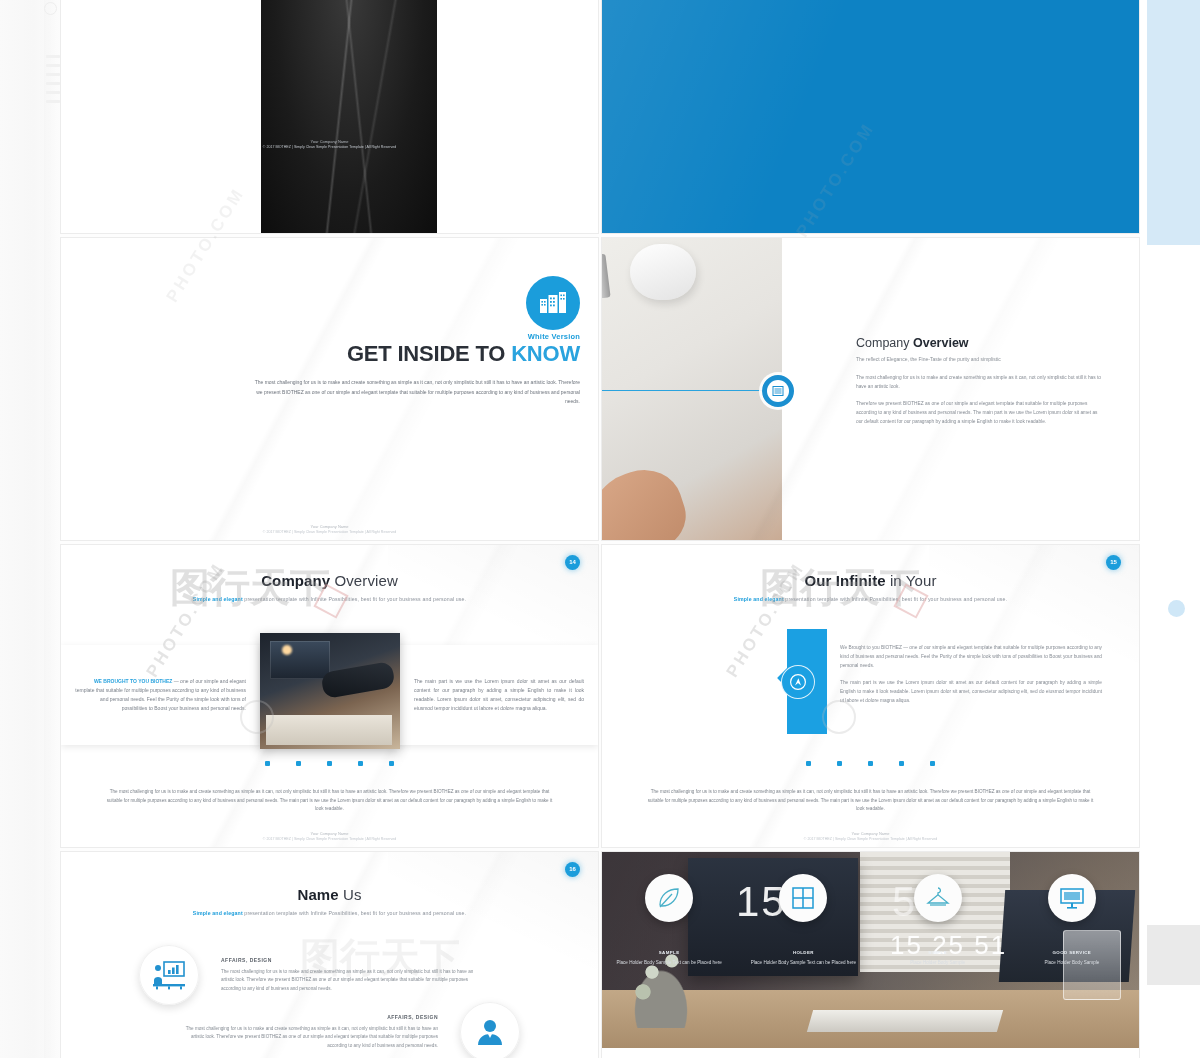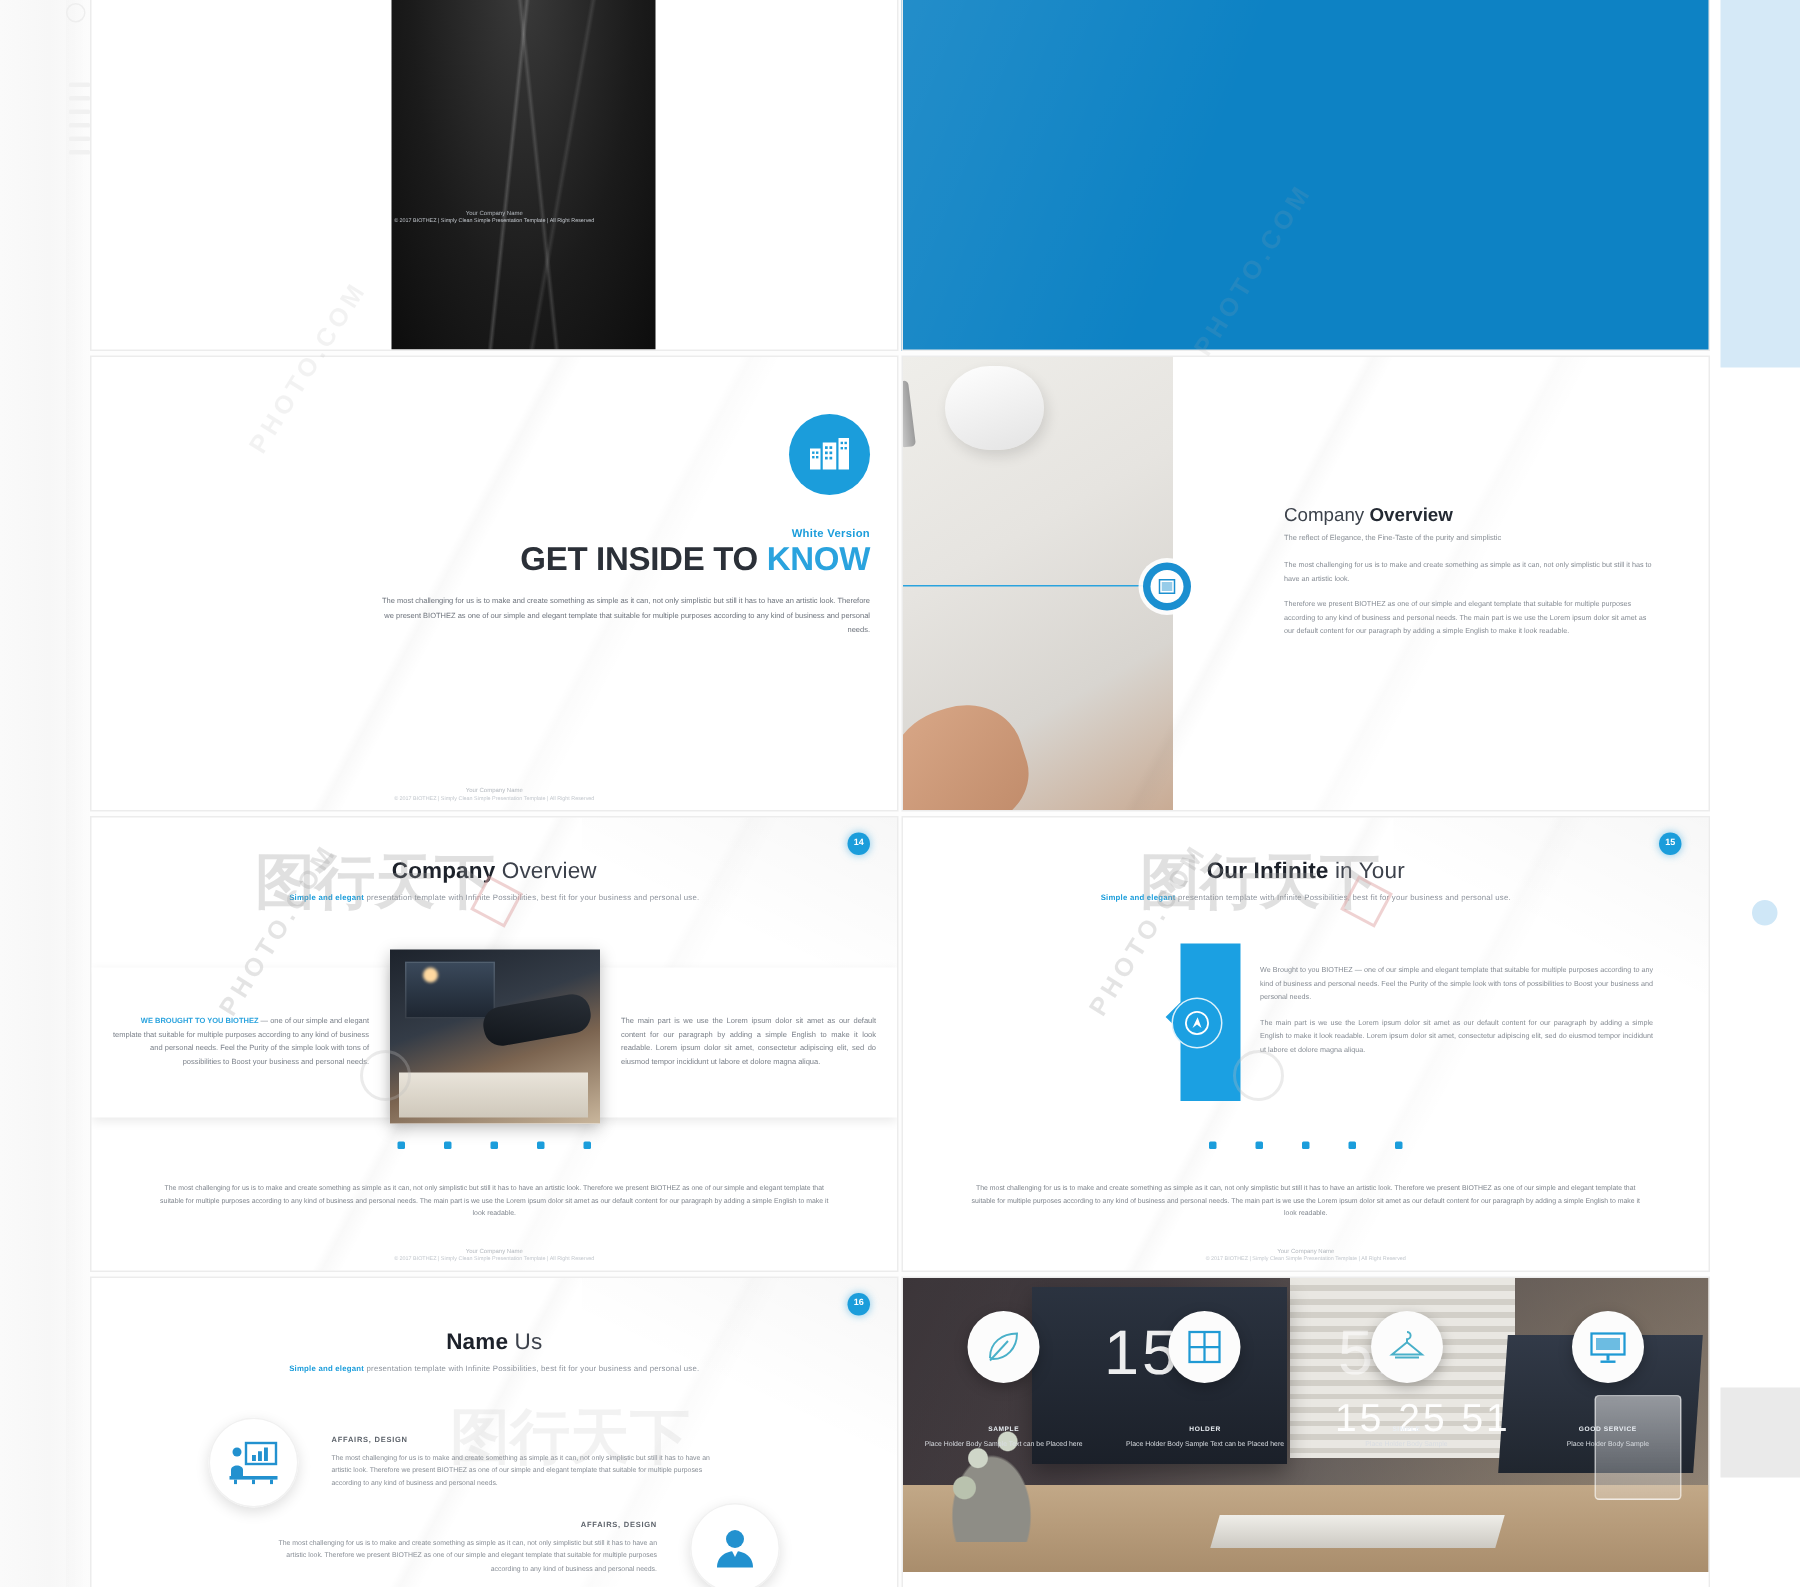--- a/index.html
+++ b/index.html
@@ -129,21 +129,21 @@
     content:""; position:absolute; inset:0;
     background: linear-gradient(112deg, rgba(255,255,255,.10) 0%, rgba(255,255,255,0) 42%);
   }
 
   
   .hero-wrap { position:absolute; right:18px; top:38px; width:330px; text-align:right; }
   .hero-icon {
     width:54px; height:54px; border-radius:50%; background:#1b9ddb;
     margin-left:auto; display:flex; align-items:center; justify-content:center;
   }
-  .hero-ver { font-size:7.5px; color:#1b9ddb; font-weight:700; margin-top:21px; letter-spacing:.2px;}
+  .hero-ver { font-size:7.5px; color:#1b9ddb; font-weight:700; margin-top:2px; letter-spacing:.2px;}
   .hero-h1 { font-size:22px; font-weight:700; color:#2b3038; margin-top:0; letter-spacing:-.2px;}
   .hero-h1 em { font-style:normal; color:#2aa3de; }
   .hero-h2 { font-size:22px; font-weight:700; color:#2b3038; letter-spacing:-.2px;}
   .hero-h2 em { font-style:normal; color:#2aa3de; }
   .hero-p { margin-top:11px; font-size:5px; line-height:9.5px; color:#6d737c; text-align:right;}
 
   
   .ov-photo {
     position:absolute; left:0; top:0; width:180px; height:100%;
     background: linear-gradient(150deg,#efeeea 0%,#e6e4e0 40%,#d8d5d0 72%,#c9ab94 100%);

